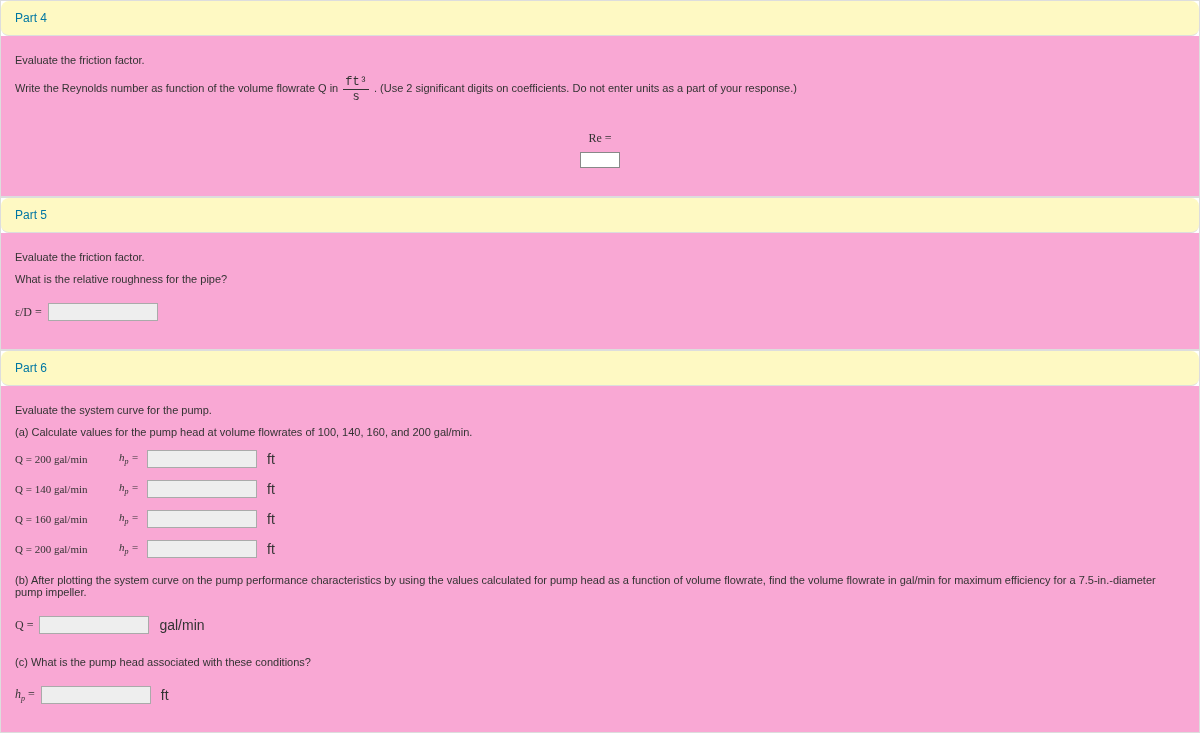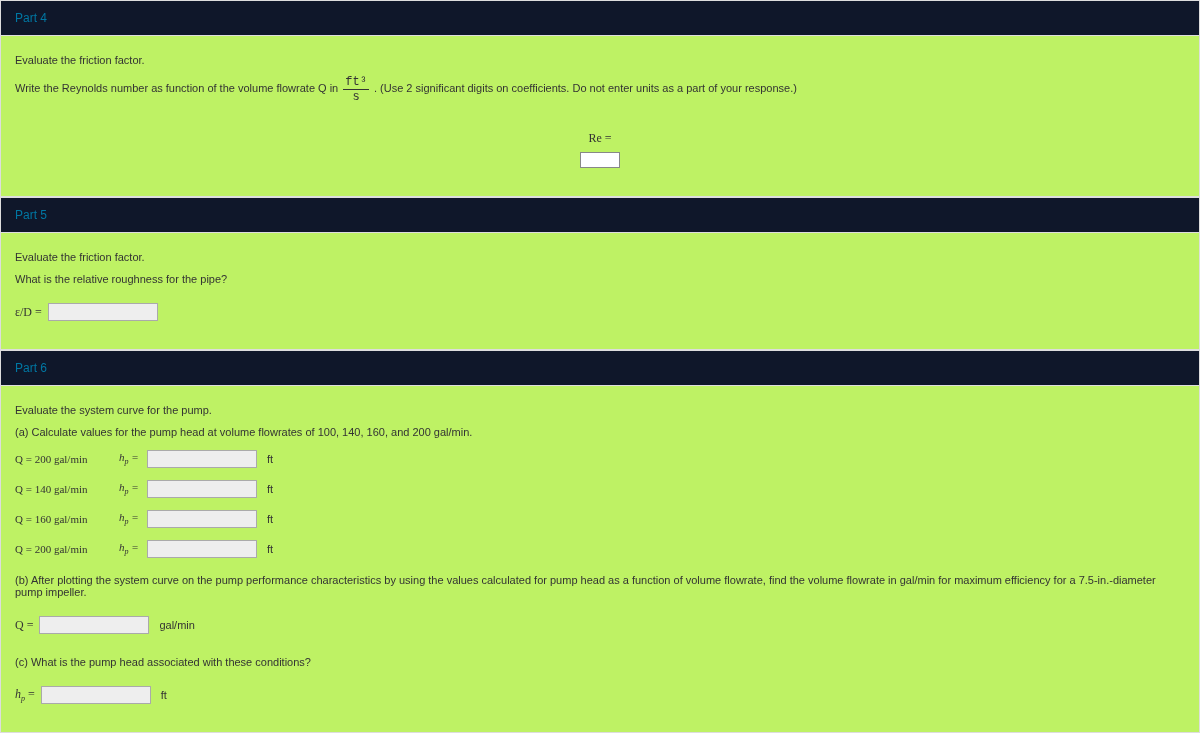--- a/index.html
+++ b/index.html
@@ -8,30 +8,31 @@
       font-size: 11px;
       color: #333;
       background: #fff;
       padding: 0;
     }
     .part {
       border: 1px solid #ddd;
       margin-bottom: 0;
     }
     .part-header {
-      background: #0f172a;
+      background: #fef9c3;
       border-bottom: 1px solid #ddd;
       padding: 10px 14px;
       color: #0077a3;
       font-size: 12px;
       font-weight: normal;
+      border-radius: 8px;
     }
     .part-body {
       padding: 18px 14px 28px 14px;
-      background: #bef264;
+      background: #f9a8d4;
     }
     .instruction {
       margin-bottom: 10px;
       color: #333;
       font-size: 11px;
     }
     .math-frac {
       display: inline-block;
       vertical-align: middle;
       text-align: center;
@@ -90,21 +91,21 @@
       font-size: 11px;
       min-width: 98px;
     }
     .hp-label {
       font-family: 'Times New Roman', Times, serif;
       font-style: italic;
       font-size: 11px;
       min-width: 22px;
     }
     .unit {
-      font-size: 11px;
+      font-size: 14px;
       margin-left: 4px;
     }
     .sub {
       font-size: 8px;
       vertical-align: sub;
       font-style: italic;
     }
     .serif { font-family: 'Times New Roman', Times, serif; }
   </style>
 </head>

